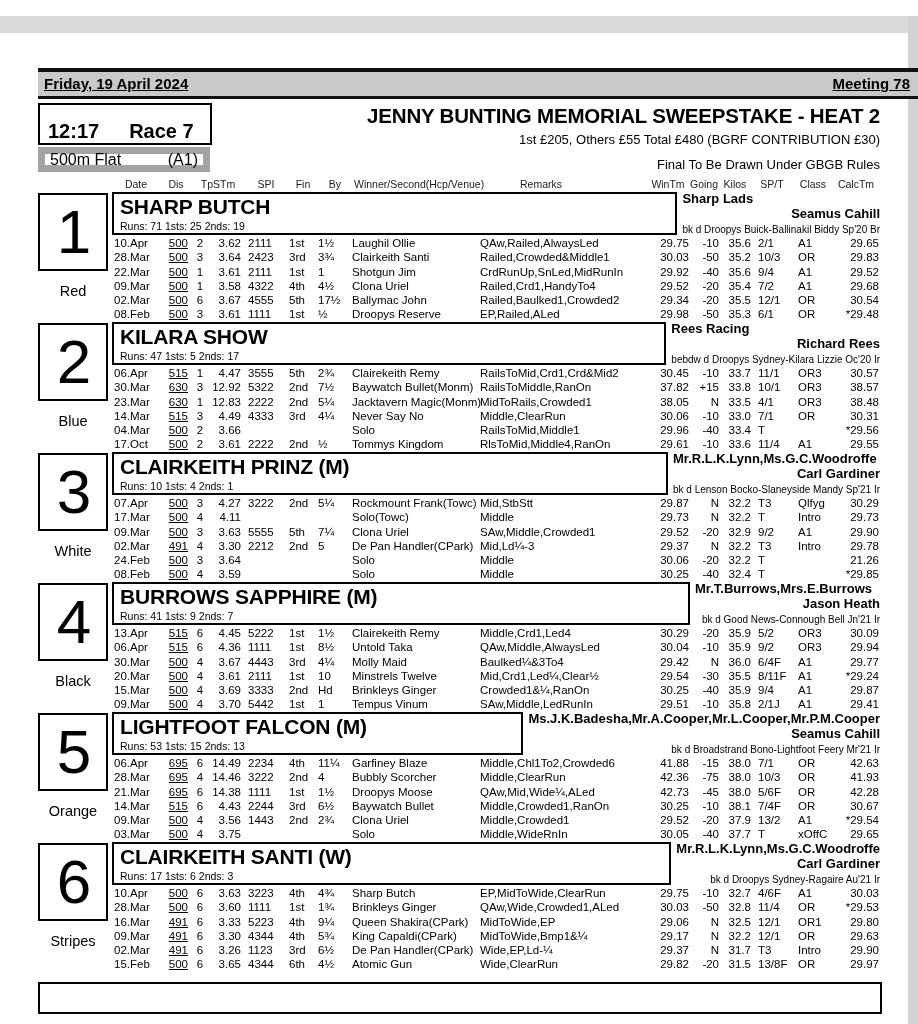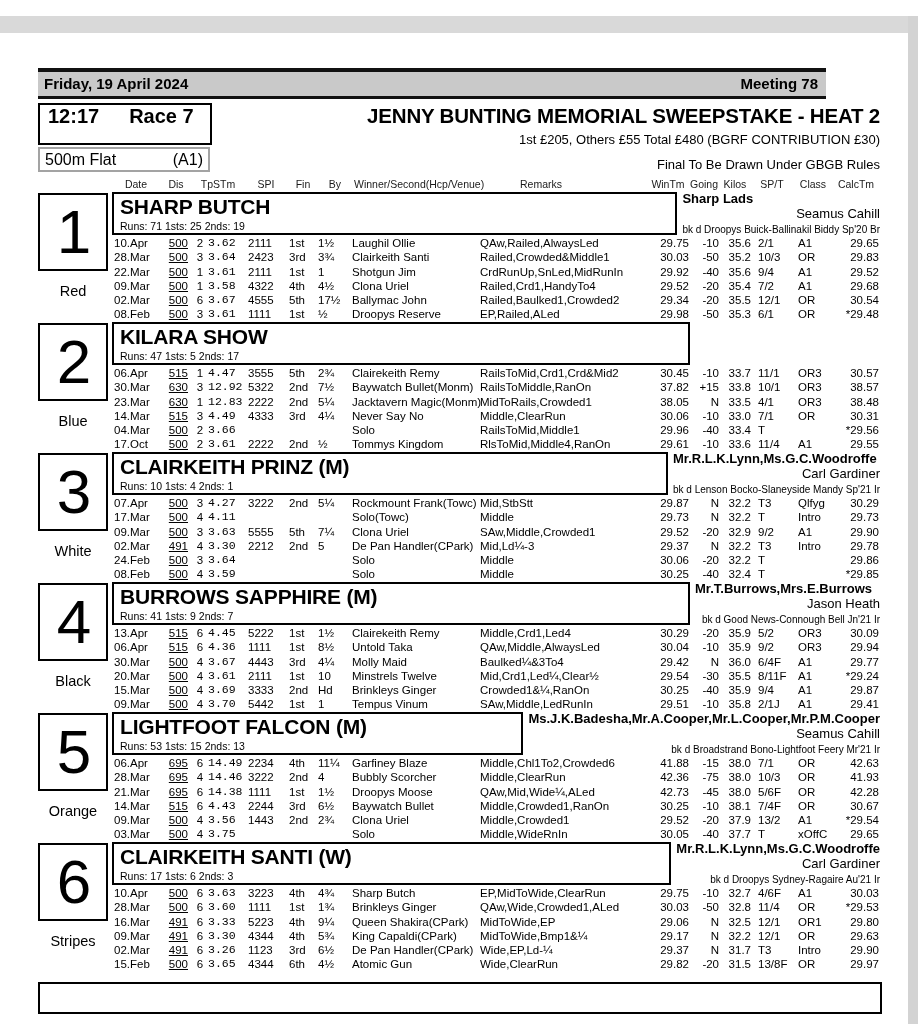--- a/index.html
+++ b/index.html
@@ -5,28 +5,28 @@
   * { margin:0; padding:0; box-sizing:border-box; }
   html,body { width:918px; background:#ffffff; font-family:"Liberation Sans", sans-serif; color:#000; }
   body { position:relative; height:1024px; overflow:hidden; }
   .top-band { position:absolute; left:0; top:16px; width:100%; height:17px; background:#d9d9d9; }
   .right-band { position:absolute; right:0; top:16px; width:10px; bottom:0; background:#d3d3d3; }
   .page { position:absolute; left:0; top:33px; width:908px; background:#fff; padding:35px 30px 0 38px; }
 
   
   .datebar { display:flex; justify-content:space-between; align-items:center;
     background:#c9c9c9; border-top:4px solid #111; border-bottom:3px solid #111;
-    padding:3px 8px 4px 6px; font-size:15px; font-weight:bold; width:788px; }
+    padding:3px 8px 4px 6px; font-size:15px; font-weight:bold; width:880px;text-decoration:underline; }
 
   
   .race-header { display:flex; margin-top:4px; height:71px; width:842px; }
   .rh-left { width:176px; }
-  .time-box { width:174px; height:42px; border:2.5px solid #000; display:flex; align-items:flex-start;
+  .time-box { width:174px; height:42px; border:2.5px solid #000; display:flex; align-items:flex-end;
     gap:30px; padding-left:8px; font-size:20px; font-weight:bold; background:#fff; }
-  .dist-box { width:172px; height:25px; border:2px solid #a3a3a3; display:flex; align-items:center;
+  .dist-box { width:172px; height:25px; border:7px solid #a3a3a3; display:flex; align-items:center;
     justify-content:space-between; padding:0 5px; font-size:16px; margin-top:2px; }
   .rh-right { flex:1; text-align:right; padding-top:1px; }
   .race-title { font-size:20.5px; font-weight:bold; letter-spacing:-0.2px; }
   .race-prize { font-size:13px; margin-top:4px; }
   .race-rules { font-size:13px; margin-top:10px; }
 
   
   .colhdr { display:grid; grid-template-columns:48px 32px 52px 44px 30px 34px 128px 167px 42px 30px 32px 42px 40px 46px;
     margin-left:74px; margin-top:4px; font-size:10.5px; color:#1a1a1a; height:14px; }
   .ch { text-align:center; white-space:nowrap; }
@@ -38,31 +38,31 @@
   .trap-box { width:70px; height:78px; border:2.5px solid #000; display:flex; align-items:center; justify-content:center; background:#fff; }
   .trap-num { font-size:62px; line-height:62px; font-weight:400; letter-spacing:-2px; }
   .trap-color { margin-top:12px; font-size:14.5px; }
 
   .rhead { display:flex; height:43px; }
   .name-box { width:578px; border:2px solid #000; padding:1px 0 0 6px; background:#fff; }
   .gname { font-size:21px; font-weight:bold; line-height:24px; letter-spacing:-0.2px; white-space:nowrap; }
   .gstats { font-size:10.5px; margin-top:1px; }
   .rinfo { flex:1; display:flex; flex-direction:column; padding-left:5px; }
   .owner { font-size:13px; font-weight:bold; text-align:left; line-height:14px; white-space:nowrap; }
-  .trainer { font-size:13px; font-weight:normal; text-align:right; line-height:15px; }
+  .trainer { font-size:13px; font-weight:bold; text-align:right; line-height:15px; }
   .breeding { font-size:10px; text-align:right; margin-top:auto; white-space:nowrap; }
 
   .frows { margin-top:1px; }
   .frow { display:grid; grid-template-columns:48px 32px 16px 36px 44px 30px 34px 128px 167px 42px 30px 32px 42px 40px 46px;
     font-size:11.5px; line-height:14.3px; height:14.3px; }
   .fc { white-space:nowrap; }
   .c-date { text-align:left; padding-left:2px; }
   .c-dis { text-align:right; padding-right:4px;text-decoration:underline; }
   .c-tp { text-align:center; }
-  .c-stm { padding-right:3px;font-family:Liberation Mono, monospace; }
+  .c-stm { text-align:right; padding-right:3px; }
   .c-spi { text-align:left; padding-left:4px; }
   .c-fin { text-align:left; padding-left:1px; }
   .c-by { text-align:left; }
   .c-win { text-align:left; }
   .c-rem { text-align:left; }
   .c-wintm { text-align:right; }
   .c-going { text-align:right; }
   .c-kilos { text-align:right; }
   .c-sp { text-align:left; padding-left:7px; }
   .c-class { text-align:left; padding-left:5px; }
@@ -253,20 +253,25 @@
       <div class="trap-box">
         <span class="trap-num">2</span>
       </div>
       <div class="trap-color">Blue</div>
     </div>
     <div class="rhead">
       <div class="name-box">
         <div class="gname">KILARA SHOW</div>
         <div class="gstats">Runs: 47 1sts: 5 2nds: 17</div>
       </div>
+      <div class="rinfo">
+        <div class="owner">Rees Racing</div>
+        <div class="trainer">Richard Rees</div>
+        <div class="breeding">bebdw d Droopys Sydney-Kilara Lizzie Oc'20 Ir</div>
+      </div>
     </div>
     <div class="frows">
   <div class="frow">
     <span class="fc c-date">06.Apr</span>
     <span class="fc c-dis">515</span>
     <span class="fc c-tp">1</span>
     <span class="fc c-stm">4.47</span>
     <span class="fc c-spi">3555</span>
     <span class="fc c-fin">5th</span>
     <span class="fc c-by">2¾</span>
@@ -471,21 +476,21 @@
     <span class="fc c-spi"></span>
     <span class="fc c-fin"></span>
     <span class="fc c-by"></span>
     <span class="fc c-win">Solo</span>
     <span class="fc c-rem">Middle</span>
     <span class="fc c-wintm">30.06</span>
     <span class="fc c-going">-20</span>
     <span class="fc c-kilos">32.2</span>
     <span class="fc c-sp">T</span>
     <span class="fc c-class"></span>
-    <span class="fc c-calctm">29.86</span>
+    <span class="fc c-calctm">21.26</span>
   </div>
 
   <div class="frow">
     <span class="fc c-date">08.Feb</span>
     <span class="fc c-dis">500</span>
     <span class="fc c-tp">4</span>
     <span class="fc c-stm">3.59</span>
     <span class="fc c-spi"></span>
     <span class="fc c-fin"></span>
     <span class="fc c-by"></span>

